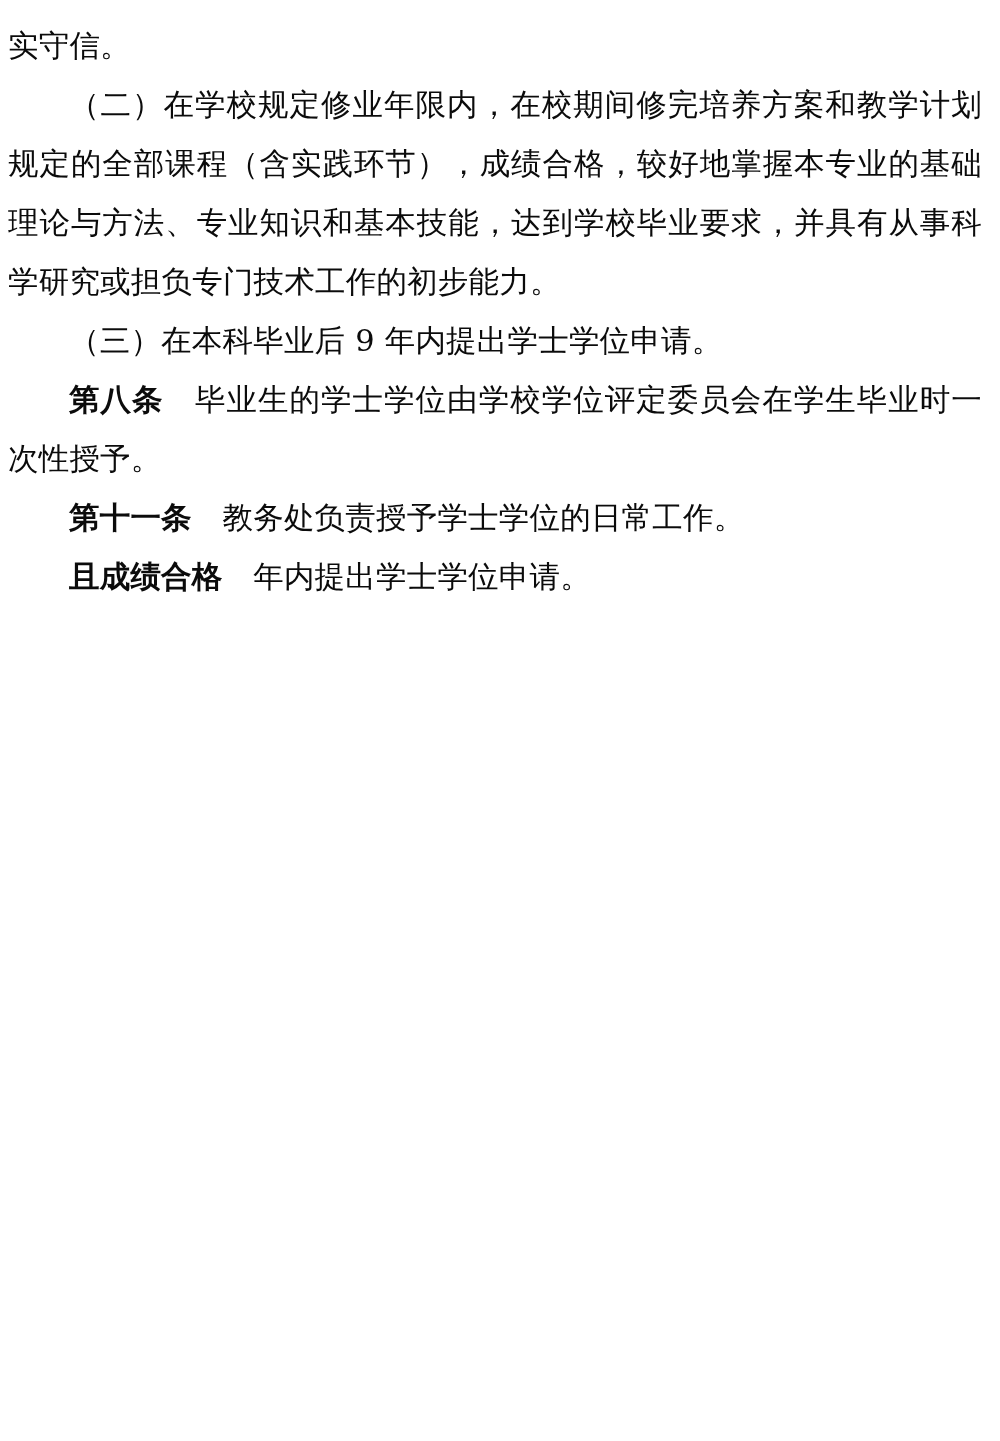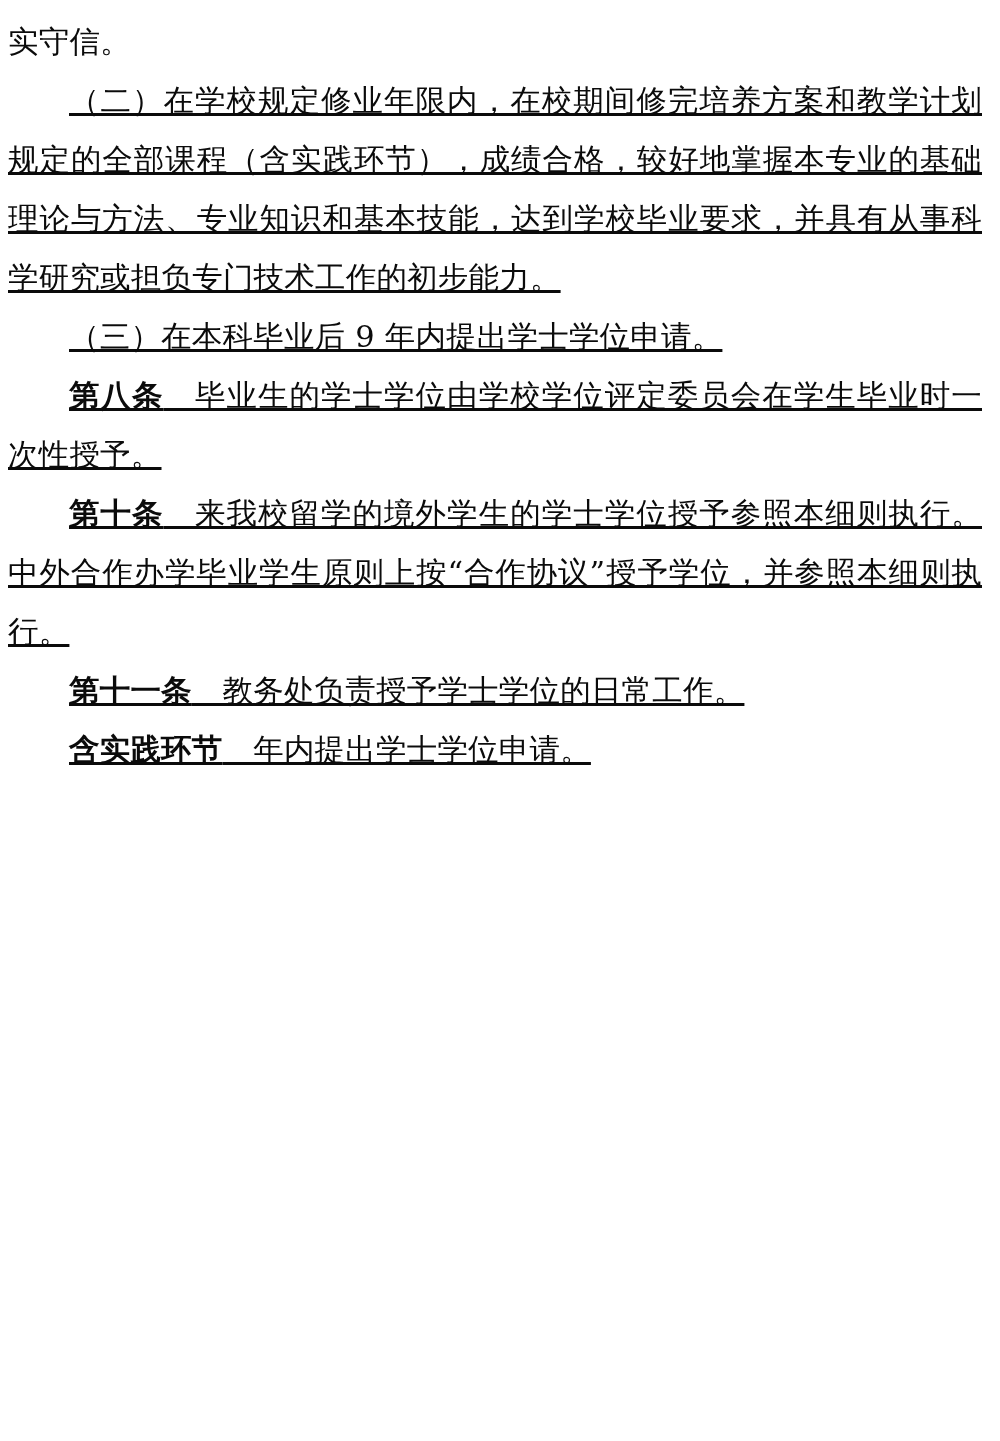--- a/index.html
+++ b/index.html
@@ -16,36 +16,34 @@
   }
   .page {
     position: relative;
     width: 1000px;
     height: 1441px;
     box-sizing: border-box;
     padding: 0 18px 0 8px;
     background: #ffffff;
   }
   .doc-body {
-    padding-top: 4px;
-    margin-top: 8px;
+    padding-top: 16px;
   }
   p.para {
     margin: 0;
     font-size: 30.5px;
     line-height: 59px;
     letter-spacing: 0.2px;
     text-align: justify;
     text-justify: inter-ideograph;
     word-break: break-all;
     white-space: pre-wrap;
   }
   p.indent {
     text-indent: 2em;
-    text-decoration: underline;
   }
   .art-label {
     font-weight: bold;
   }
   .tail-line {
     text-align: left;
   }
 </style>
 </head>
 <body>
@@ -57,20 +55,19 @@
 
     <p class="para indent">（二）在学校规定修业年限内，在校期间修完培养方案和教学计划规定的全部课程（含实践环节），成绩合格，较好地掌握本专业的基础理论与方法、专业知识和基本技能，达到学校毕业要求，并具有从事科学研究或担负专门技术工作的初步能力。</p>
 
     <p class="para indent">（三）在本科毕业后 9 年内提出学士学位申请。</p>
 
 
 
     <p class="para indent"><span class="art-label">第八条</span><span>　毕业生的学士学位由学校学位评定委员会在学生毕业时一次性授予。</span></p>
 
 
-    <p class="para indent"><span class="art-label">第十条</span><span>　来我校留学的境外学生的学士学位授予参照本细则执行。中外合作办学毕业学生原则上按“合作协议”授予学位，并参照本细则执行。</span></p>
 
     <p class="para indent tail-line"><span class="art-label">第十一条</span><span>　教务处负责授予学士学位的日常工作。</span></p>
 
-    <p class="para indent tail-line"><span class="art-label">含实践环节</span><span>　年内提出学士学位申请。</span></p>
+    <p class="para indent tail-line"><span class="art-label">且成绩合格</span><span>　年内提出学士学位申请。</span></p>
 
   </div>
 </div>
 
 </body></html>

